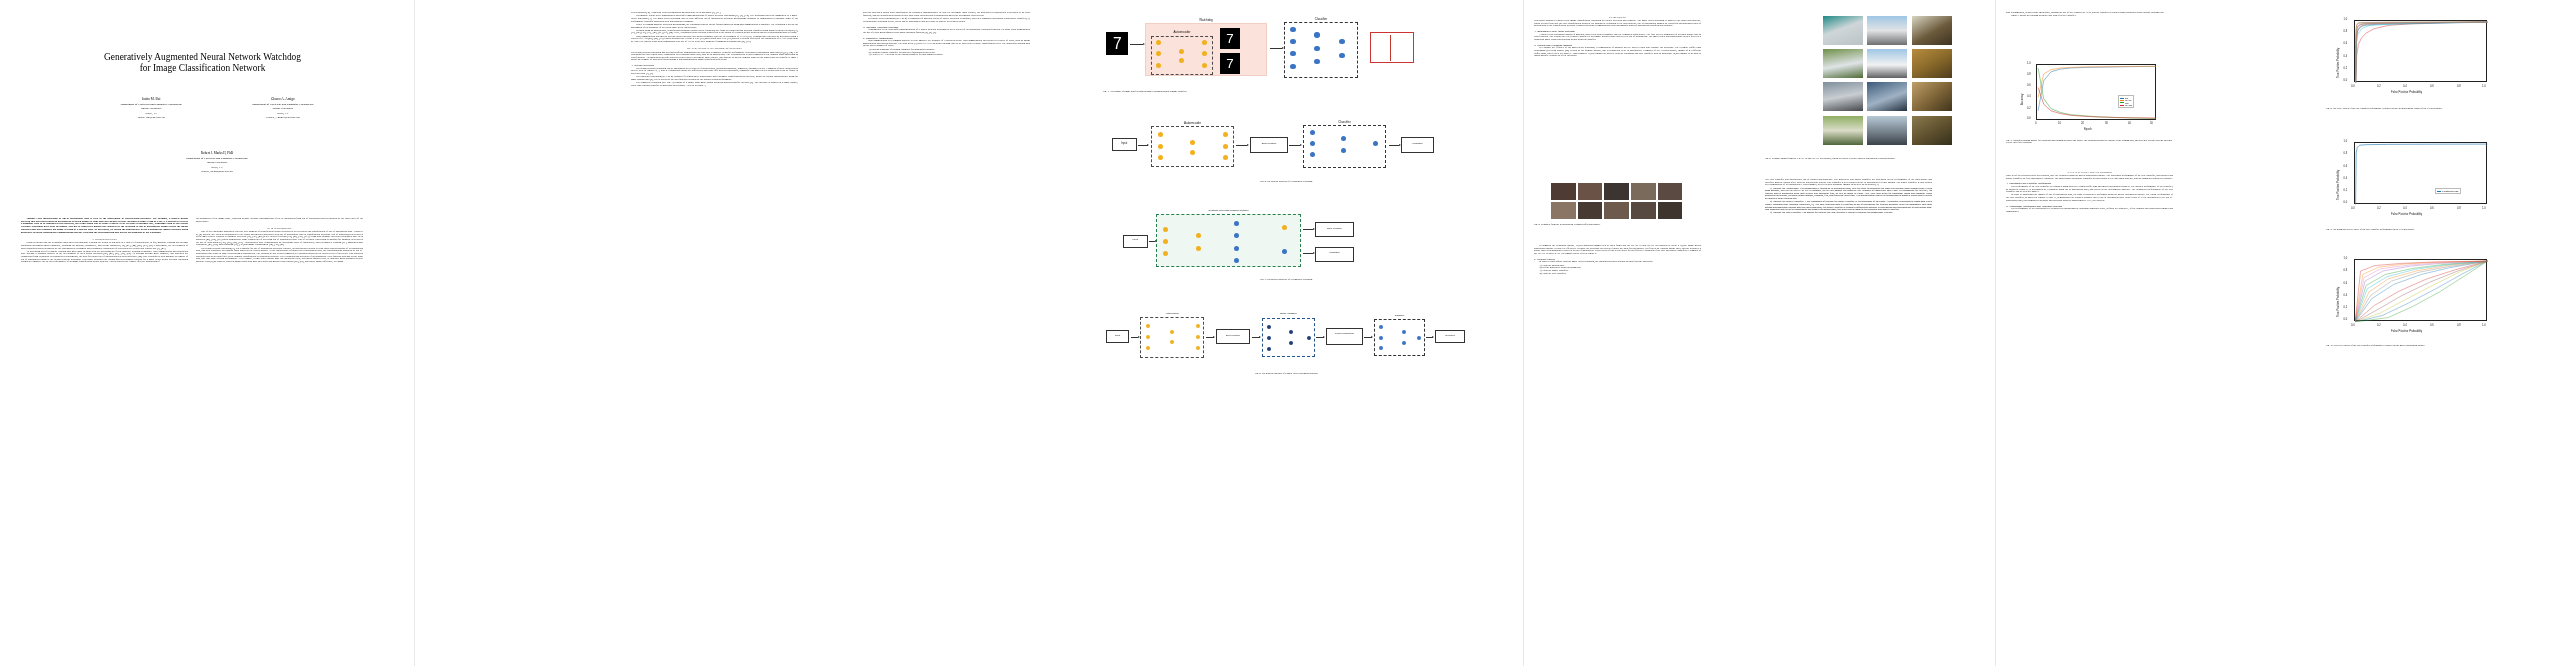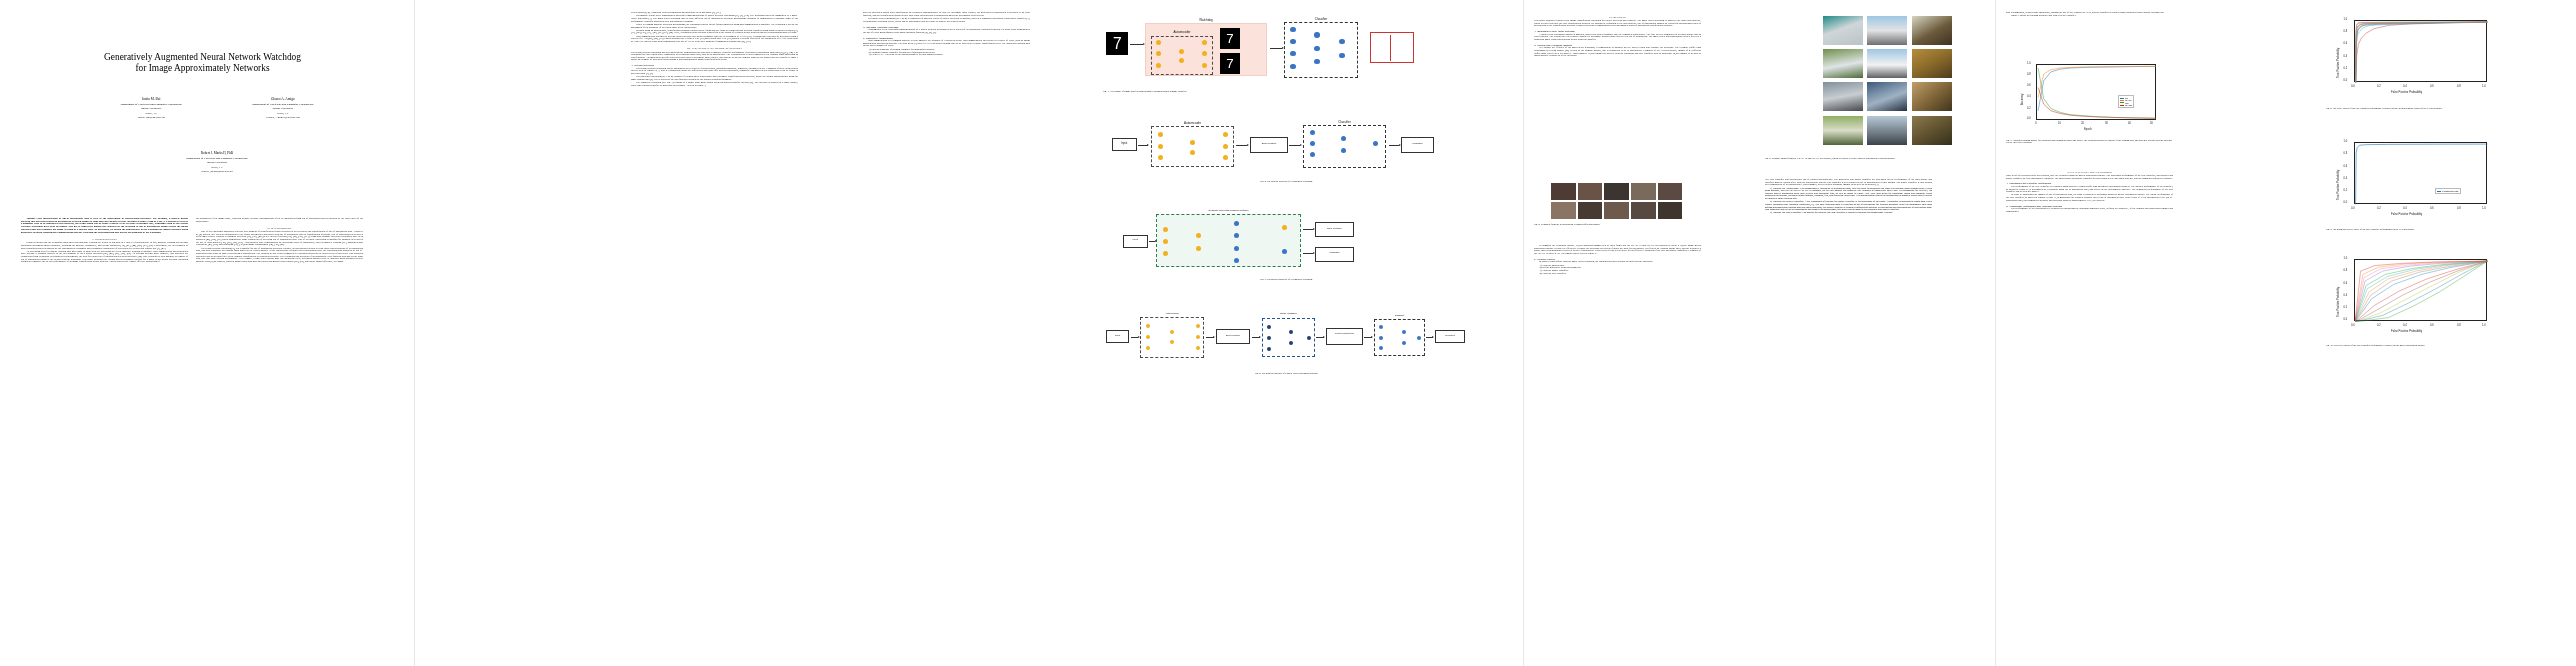--- a/index.html
+++ b/index.html
@@ -68,21 +68,21 @@
   .divider { position:absolute; width:0.6px; background:#e8e8e8; top:0; bottom:0; }
 </style>
 </head>
 <body>
 
 <div class="sheet">
 
   <div style="position:absolute; left:19px; top:28px; width:367px;margin-top:24px;">
     <h1 class="title">
       <span>Generatively Augmented Neural Network Watchdog</span><br>
-      <span>for Image Approximately Networks</span>
+      <span>for Image Classification Network</span>
     </h1>
   </div>
 
   <div style="position:absolute; left:31px; top:89px; width:372px;">
     <div class="authors">
       <div class="author">
         <div class="nm">Justin M. Bui</div>
         <div class="it">Department of Electrical and Computer Engineering</div>
         <div class="it">Baylor University</div>
         <div>Waco, TX</div>

